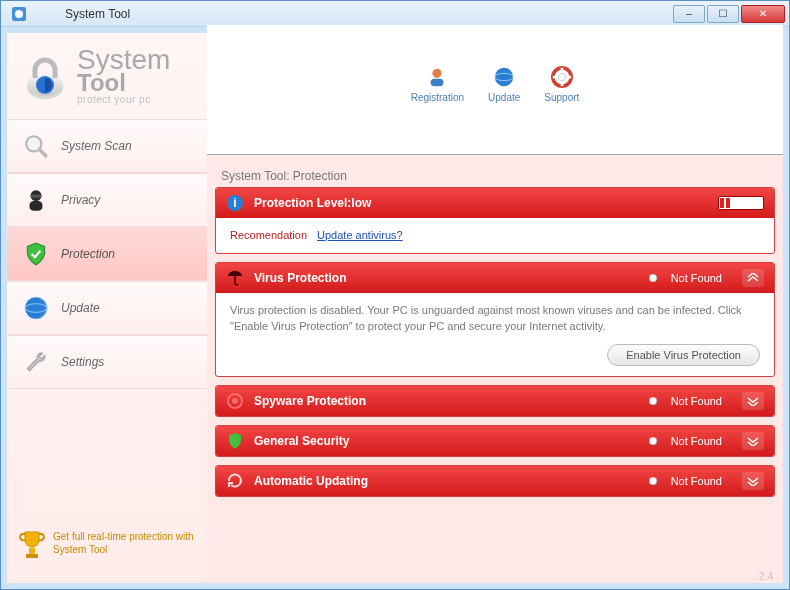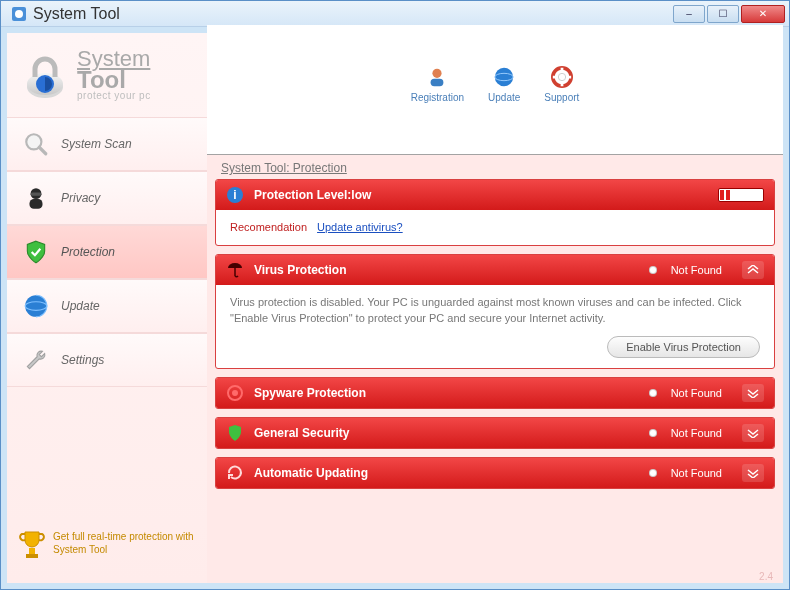--- a/index.html
+++ b/index.html
@@ -2,47 +2,47 @@
 <html><head>
 <meta charset="utf-8">
 <style>
 * { margin: 0; padding: 0; box-sizing: border-box; font-family: "Segoe UI", Tahoma, sans-serif; }
 body { background: #fff; width: 790px; height: 590px; overflow: hidden; }
 
 .window { width: 790px; height: 590px; border: 1px solid #5a8fc7; background: #fff; position: relative; }
 
 .titlebar { height: 26px; background: linear-gradient(#eaf3fb, #d5e7f7); display: flex; align-items: center; padding: 0 4px; border-bottom: 1px solid #b8d0e8; }
 .titlebar .app-icon { width: 16px; height: 16px; margin: 0 6px; }
-.titlebar .title-text { font-size: 16px; color: #333; flex: 1; }
+.titlebar .title-text { font-size: 12px; color: #333; flex: 1; margin-left: 32px; }
 .titlebar .win-btns { display: flex; gap: 2px; }
 .titlebar .win-btn { width: 32px; height: 18px; border: 1px solid #7fa6cc; border-radius: 2px; background: linear-gradient(#e8f1fa, #c9def1); display: flex; align-items: center; justify-content: center; font-size: 10px; color: #335; cursor: pointer; }
 .titlebar .win-btn.close { background: linear-gradient(#f08a8a, #d73a3a); border-color: #b02020; color: #fff; width: 44px; }
 
 .inner { display: flex; height: calc(100% - 26px); border: 6px solid #cde4f6; }
 
 .sidebar { width: 200px; background: linear-gradient(#fff5f5, #ffeceb); display: flex; flex-direction: column; }
 .logo-box { padding: 14px 10px 14px 14px; display: flex; align-items: center; gap: 8px; }
-.logo-text .brand1 { font-size: 22px; font-weight: 300; color: #a9a9a9; line-height: 0.9; text-decoration: underline; }
+.logo-text .brand1 { font-size: 28px; font-weight: 300; color: #a9a9a9; line-height: 0.9; }
 .logo-text .brand2 { font-size: 24px; font-weight: 600; color: #a9a9a9; line-height: 0.9; }
 .logo-text .tagline { font-size: 10px; color: #bebebe; letter-spacing: 0.5px; }
 
 .nav { display: flex; flex-direction: column; font-style: italic; }
 .nav-item { height: 54px; display: flex; align-items: center; gap: 12px; padding: 0 16px; background: linear-gradient(#fffafa, #ffefef); border-top: 1px solid #f5dada; border-bottom: 1px solid #f5dada; color: #666; font-size: 12px; cursor: pointer; }
 .nav-item.active { background: linear-gradient(#ffd9d7, #ffc7c4); color: #555; }
 .nav-icon { width: 26px; height: 26px; display: flex; align-items: center; justify-content: center; }
 
 .promo { margin-top: auto; padding: 14px 12px 20px; display: flex; gap: 8px; align-items: flex-start; font-size: 10px; color: #c48a00; line-height: 1.3; }
 
 .main { flex: 1; background: #ffe9e8; display: flex; flex-direction: column; position: relative; }
 
 .topbar { height: 130px; background: #fff; display: flex; justify-content: center; align-items: center; gap: 24px; padding: 0 30px 10px; margin-top: -8px; border-bottom: 1px solid #a3a3a3; }
 .top-link { display: flex; flex-direction: column; align-items: center; gap: 4px; font-size: 10px; color: #4a7fb8; cursor: pointer; }
 .top-link .ico { width: 22px; height: 22px; }
 
-.page-title { padding: 6px 14px 4px; font-size: 12px; color: #777; text-decoration: underline; }
+.page-title { padding: 14px 14px 4px; font-size: 12px; color: #777; }
 
 .content { padding: 0 8px 8px; display: flex; flex-direction: column; gap: 8px; }
 
 .panel { border: 1px solid #d94040; border-radius: 3px; overflow: hidden; background: #fff; }
 .panel-hdr { background: linear-gradient(#f24646, #d31a1a); color: #fff; display: flex; align-items: center; padding: 6px 10px; font-size: 12px; font-weight: 600; gap: 10px; }
 .panel-hdr .hdr-icon { width: 18px; height: 18px; display: flex; align-items: center; justify-content: center; flex-shrink: 0; }
 .panel-hdr .hdr-title { flex: 1; }
 .panel-hdr .status-dot { width: 8px; height: 8px; border-radius: 50%; background: #fff; border: 1px solid rgba(0,0,0,0.2); margin-right: 4px; }
 .panel-hdr .status-text { font-weight: 400; font-size: 11px; margin-right: 10px; }
 .panel-hdr .chevron { width: 22px; height: 18px; background: rgba(255,255,255,0.15); border-radius: 3px; display: flex; align-items: center; justify-content: center; cursor: pointer; }

